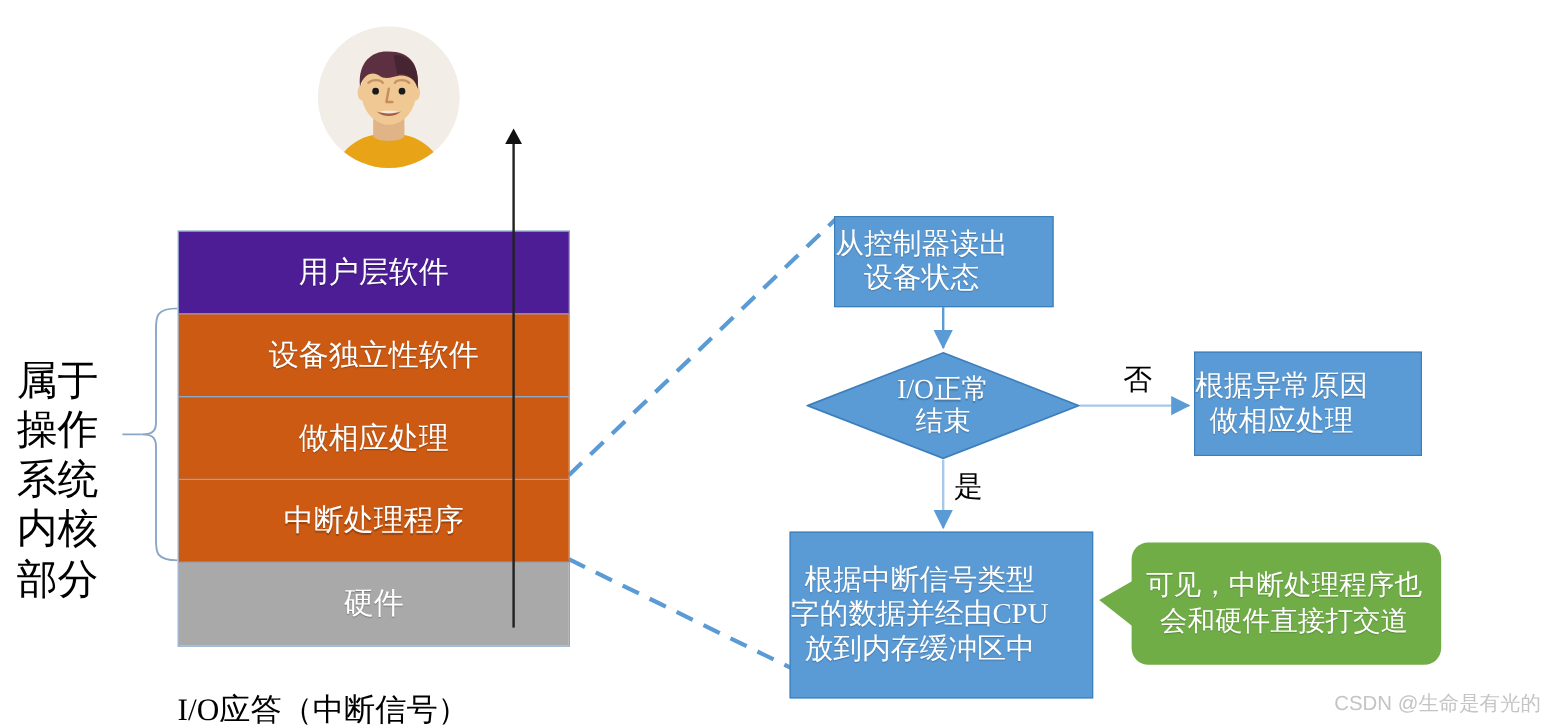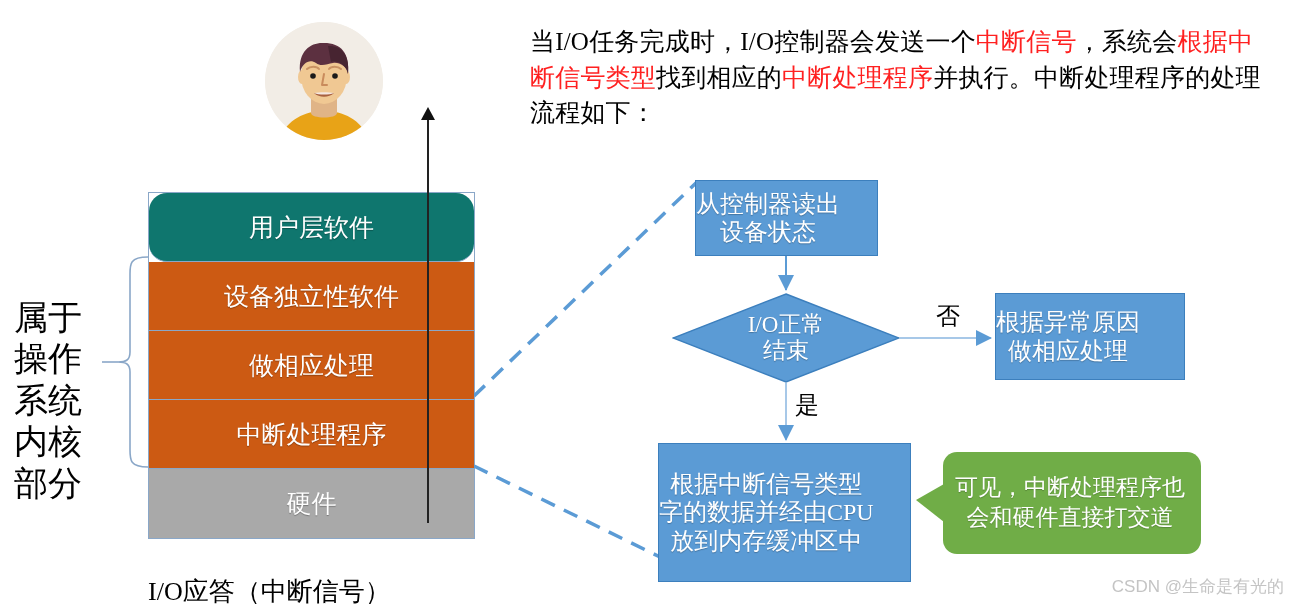--- a/index.html
+++ b/index.html
@@ -60,21 +60,21 @@
     color: #ffffff;
     font-size: 25px;
     font-family: "Liberation Serif", "DejaVu Serif", serif;
     border-bottom: 1px solid #8aa7c8;
     box-sizing: border-box;
     text-shadow: 0 1px 1px rgba(0,0,0,0.30);
     position: relative;
     z-index: 2;
   }
   .layer:last-child { border-bottom: none; }
-  .layer.l1 { background: #0f766e; border-radius: 18px; }
+  .layer.l1 { background: #4c1d95; }
   .layer.l2,
   .layer.l3,
   .layer.l4 { background: #cc5a13; }
   .layer.l5 { background: #a9a9a9; }
 
   
   .stack-arrow {
     position: absolute;
     left: 427px;
     top: 118px;
@@ -247,23 +247,20 @@
       <circle cx="48" cy="54" r="2.8" fill="#1a1a1a"></circle>
       <circle cx="70" cy="54" r="2.8" fill="#1a1a1a"></circle>
       <path d="M42 47 C45 44 52 44 54 47" stroke="#c99263" stroke-width="2" fill="none" stroke-linecap="round"></path>
       <path d="M64 47 C66 44 73 44 76 47" stroke="#c99263" stroke-width="2" fill="none" stroke-linecap="round"></path>
       <path d="M59 52 L57 63 L62 63" stroke="#c98b5c" stroke-width="2" fill="none" stroke-linecap="round" stroke-linejoin="round"></path>
       <path d="M49 71 C54 76 64 76 69 71 Z" fill="#a8613f"></path>
       <path d="M49 71 C54 73 64 73 69 71 C64 70 54 70 49 71 Z" fill="#f5e6df"></path>
     </svg>
   </div>
 
-  <div class="intro">
-    <span>当I/O任务完成时，I/O控制器会发送一个</span><span class="hl">中断信号</span><span>，系统会</span><span class="hl">根据中断信号类型</span><span>找到相应的</span><span class="hl">中断处理程序</span><span>并执行。中断处理程序的处理流程如下：</span>
-  </div>
 
   <div class="kernel-label">属于操作系统内核部分</div>
   <div class="kernel-bracket">
     <svg viewBox="0 0 52 212" width="52" height="212">
       <path d="M52 1 C34 1 34 8 34 18 L34 96 C34 104 30 106 22 106 C30 106 34 108 34 116 L34 194 C34 204 34 211 52 211" stroke="#8aa7c8" stroke-width="1.6" fill="none"></path>
       <line x1="22" y1="106" x2="6" y2="106" stroke="#8aa7c8" stroke-width="1.6"></line>
     </svg>
   </div>
 
   <div class="stack">

